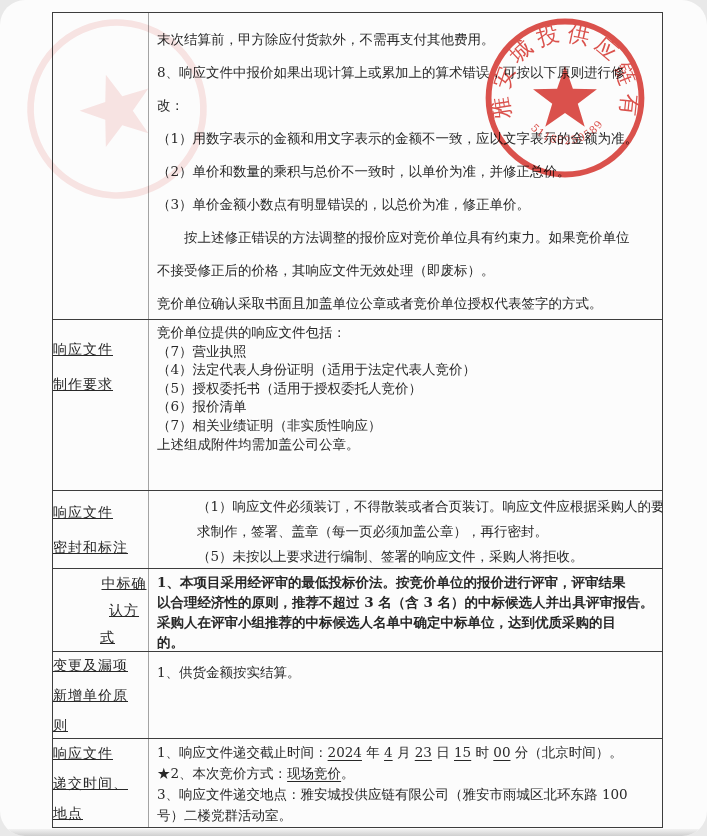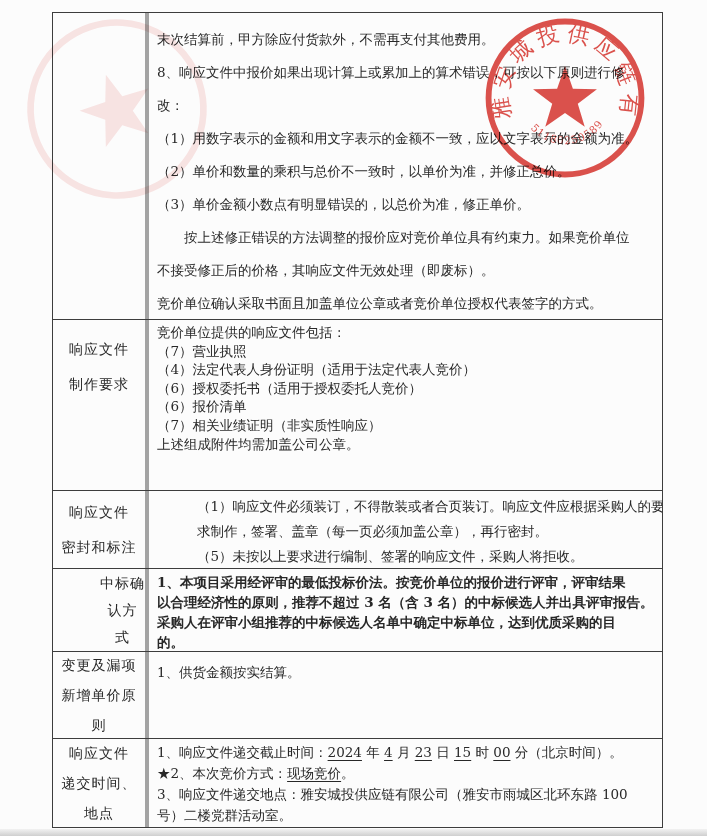--- a/index.html
+++ b/index.html
@@ -2,35 +2,36 @@
 <html style="--seal: #d93a34;"><head>
 <meta charset="utf-8">
 <style>
   * { margin:0; padding:0; box-sizing:border-box; }
   html,body { background:#e9e9e9; }
   .page {
     position:relative; width:707px; height:836px; margin:0 auto;
     background:#fcfcfc; overflow:hidden;
     font-family:"DejaVu Serif","Liberation Serif",serif;
     color:#282828;
+    border-radius:25px;
   }
   .page::after{ 
     content:""; position:absolute; left:0; right:0; bottom:0; height:7px;
     background:linear-gradient(#f2f2f2,#cfcfcf); pointer-events:none;
   }
   .doc-table {
     position:absolute; left:52px; top:12px; width:611px;
     border:1px solid #3d3d3d;
   }
   .trow { display:flex; border-top:1px solid #3d3d3d; }
   .trow:first-child { border-top:none; }
   .label-cell {
-    width:96px; flex:0 0 96px; border-right:4px solid #a3a3a3;
-    display:flex; flex-direction:column; align-items:center; justify-content:center;
-    font-size:14px; letter-spacing:1px; text-align:center;
+    width:96px; flex:0 0 96px; border-right:1px solid #a3a3a3;
+    display:flex; flex-direction:column; align-items:flex-start; justify-content:center;
+    font-size:14px; letter-spacing:1px; text-align:center;text-decoration:underline;
   }
   .content-cell { flex:1 1 auto; padding:3px 4px 0 8px; overflow:hidden; }
   .tline { white-space:pre; font-size:13.5px; }
   .u { text-decoration:underline; text-underline-offset:3px; }
 
   .row0 { height:306px; }
   .row0 .content-cell { padding-top:10px; }
   .row0 .tline { line-height:33px; }
   .row1 { height:171px; }
   .row1 .tline { line-height:18.6px; }
@@ -79,21 +80,21 @@
       </div>
       <div class="trow row1">
         <div class="label-cell">
           <span>响应文件</span>
           <span>制作要求</span>
         </div>
         <div class="content-cell">
           <div class="tline"><span>竞价单位提供的响应文件包括：</span></div>
           <div class="tline"><span>（7）营业执照</span></div>
           <div class="tline"><span>（4）法定代表人身份证明（适用于法定代表人竞价）</span></div>
-          <div class="tline"><span>（6）授权委托书（适用于授权委托人竞价）</span></div>
+          <div class="tline"><span>（5）授权委托书（适用于授权委托人竞价）</span></div>
           <div class="tline"><span>（6）报价清单</span></div>
           <div class="tline"><span>（7）相关业绩证明（非实质性响应）</span></div>
           <div class="tline"><span>上述组成附件均需加盖公司公章。</span></div>
         </div>
       </div>
       <div class="trow row2">
         <div class="label-cell">
           <span>响应文件</span>
           <span>密封和标注</span>
         </div>

